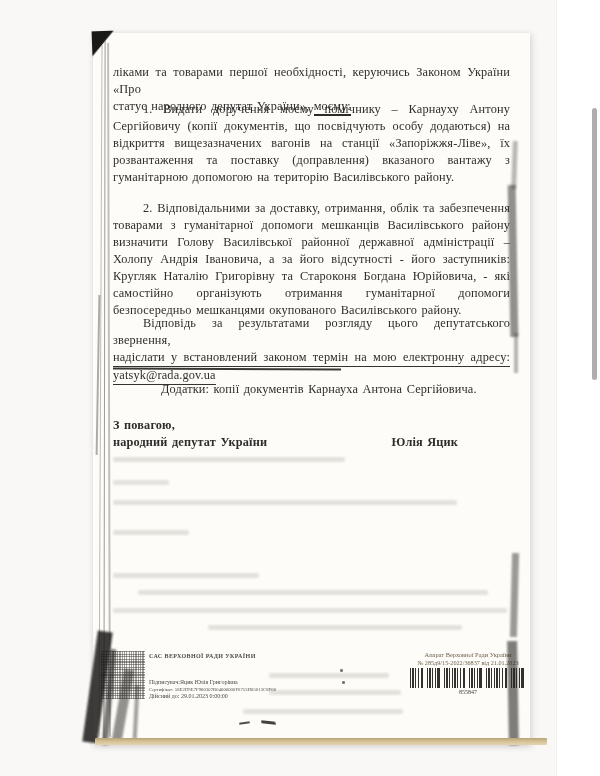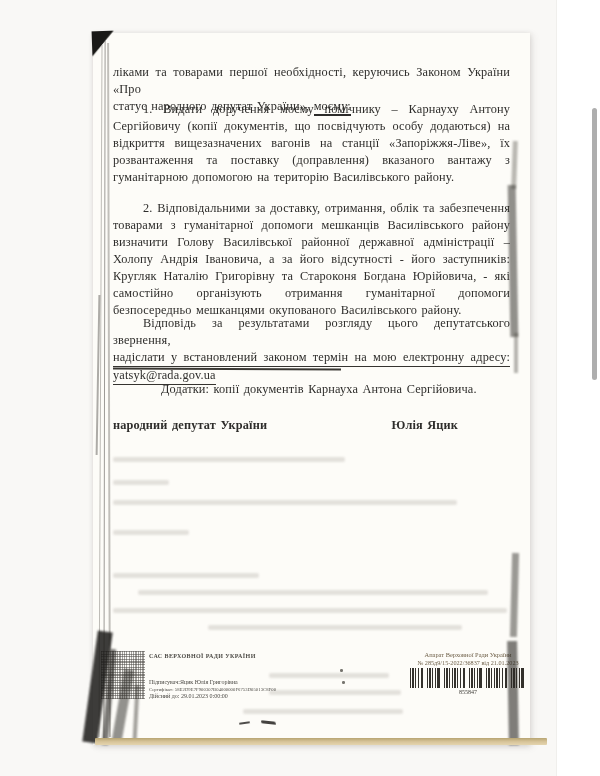--- a/index.html
+++ b/index.html
@@ -143,20 +143,21 @@
     <div class="txt attach">Додатки: копії документів Карнауха Антона Сергійовича.</div>
 
     <div class="txt reply">
       <div class="jline rl1">Відповідь за результатами розгляду цього депутатського звернення,</div>
       <div class="jline rl2">надіслати у встановлений законом термін на мою електронну адресу:</div>
       <span class="email">yatsyk@rada.gov.ua</span>
       <div class="extra-stroke"></div>
     </div>
 
     <div class="txt closing">
+      <div>З повагою,</div>
       <div class="row">
         <span>народний депутат України</span>
         <span>Юлія Яцик</span>
       </div>
     </div>
 
     <div class="ghost gh1"></div>
     <div class="ghost gh2"></div>
     <div class="ghost gh3"></div>
     <div class="ghost gh4"></div>

